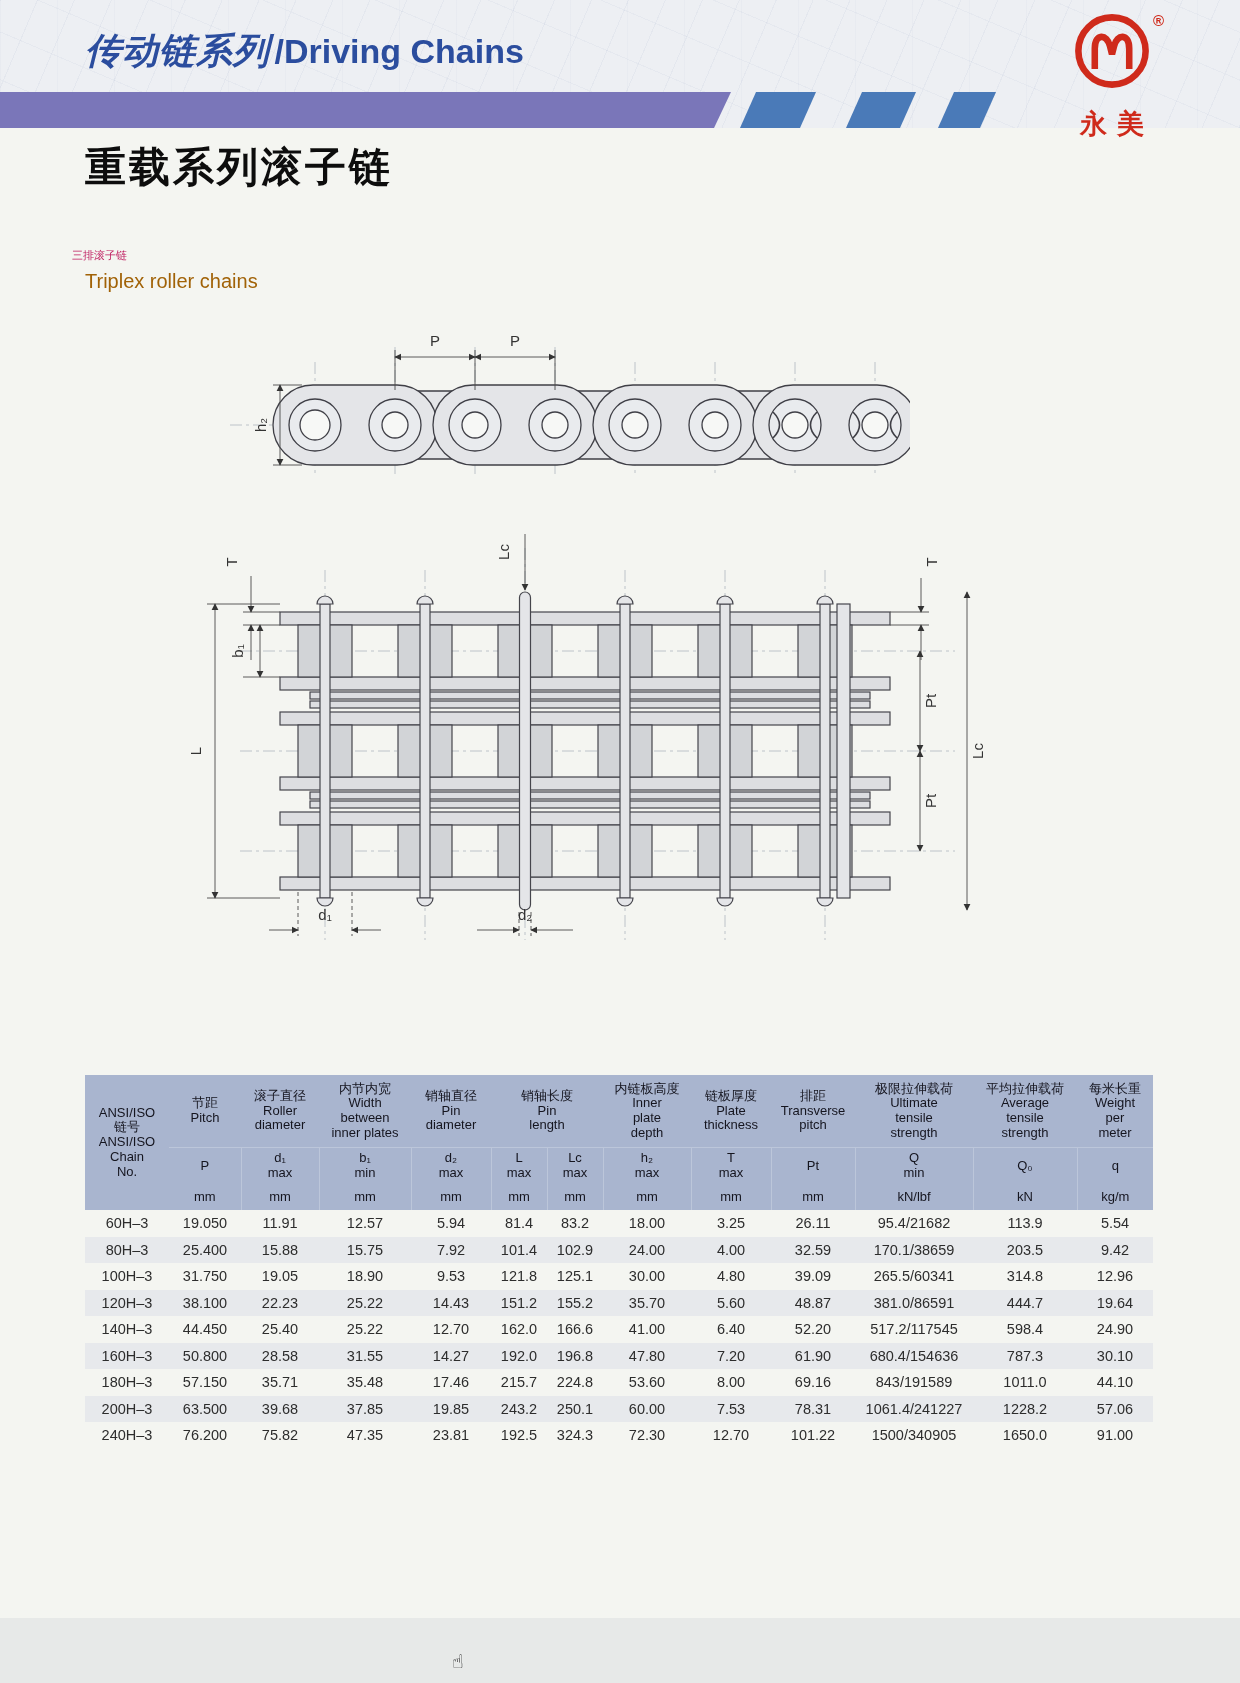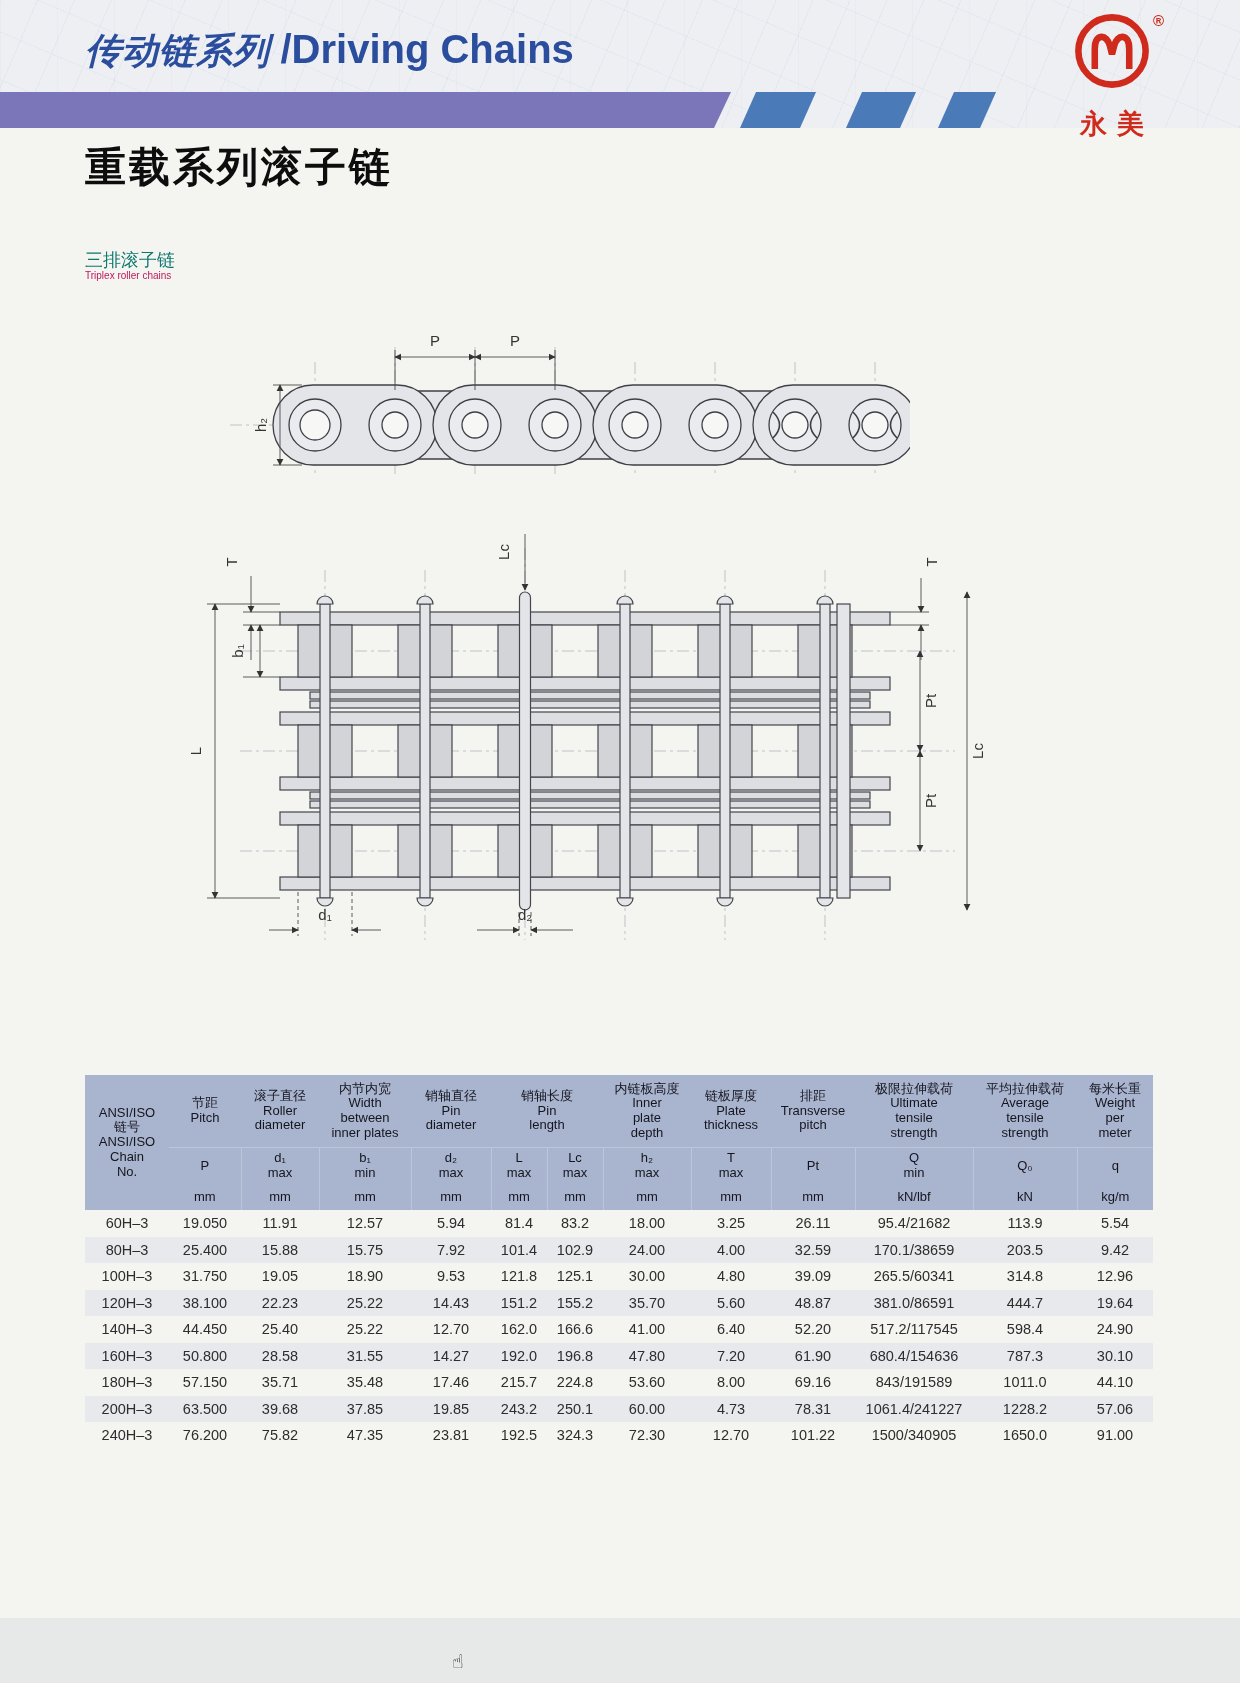--- a/index.html
+++ b/index.html
@@ -12,39 +12,39 @@
   .header-band {
     position:absolute; left:0; top:0; width:1240px; height:128px;
     background:
       repeating-linear-gradient(113deg, rgba(110,130,175,.07) 0 1px, transparent 1px 34px),
       repeating-linear-gradient(23deg,  rgba(110,130,175,.06) 0 1px, transparent 1px 44px),
       repeating-linear-gradient(90deg,  rgba(110,130,175,.04) 0 1px, transparent 1px 57px),
       #edeff3;
   }
   .banner-title { position:absolute; left:85px; top:27px; white-space:nowrap; }
   .banner-title .zh { font-size:36px; font-weight:800; color:#2b4d9e; letter-spacing:1px; font-style:italic; }
-  .banner-title .en { font-size:40px; font-weight:800; color:#2b4d9e; margin-left:6px; }
+  .banner-title .en { font-size:34px; font-weight:800; color:#2b4d9e; }
   .purple-bar {
     position:absolute; left:0; top:92px; width:731px; height:36px; background:#7a76b9;
     clip-path:polygon(0 0, 731px 0, 714px 36px, 0 36px);
   }
   .stripe { position:absolute; top:92px; height:36px; background:#4a7ab8; transform:skewX(-24deg); }
   .stripe.s1 { left:748px; width:60px; }
   .stripe.s2 { left:854px; width:54px; }
   .stripe.s3 { left:946px; width:42px; }
   
   .logo { position:absolute; left:1052px; top:10px; width:120px; text-align:center; }
   .logo svg { display:block; margin:0 auto; }
   .logo-reg { position:absolute; right:8px; top:2px; color:#cf2a1b; font-size:15px; font-weight:bold; }
   .logo-name { margin-top:14px; color:#cf2a1b; font-size:27px; font-weight:800; letter-spacing:10px; padding-left:10px; }
   
   .title-zh { position:absolute; left:85px; top:140px; font-size:41px; font-weight:800; color:#0d0d0d; letter-spacing:3px; }
   .title-en { position:absolute; left:85px; top:190px; font-size:27px; font-weight:800; color:#0d0d0d; }
-  .sub-zh   { position:absolute; left:85px; top:248px; font-size:18px; color:#0f766e; }
-  .sub-en   { position:absolute; left:85px; top:270px; font-size:10px; color:#be185d;text-align:right; }
+  .sub-zh   { position:absolute; left:72px; top:248px; font-size:11px; color:#be185d; }
+  .sub-en   { position:absolute; left:85px; top:270px; font-size:20px; color:#a16207;text-align:right; }
   
   .diag1 { position:absolute; left:230px; top:302px; }
   .diag2 { position:absolute; left:185px; top:500px; }
   .dtext { font-size:15px; fill:#333; font-family:"Liberation Sans","DejaVu Sans",sans-serif; }
   
   .spec-table {
     position:absolute; left:85px; top:1075px; width:1068px;
     border-collapse:collapse; table-layout:fixed;
     color:#16161e;
   }
@@ -494,21 +494,21 @@
         </tr>
         <tr>
           <td>200H–3</td>
           <td>63.500</td>
           <td>39.68</td>
           <td>37.85</td>
           <td>19.85</td>
           <td>243.2</td>
           <td>250.1</td>
           <td>60.00</td>
-          <td>4.73</td>
+          <td>7.53</td>
           <td>78.31</td>
           <td>1061.4/241227</td>
           <td>1228.2</td>
           <td>57.06</td>
         </tr>
         <tr>
           <td>240H–3</td>
           <td>76.200</td>
           <td>75.82</td>
           <td>47.35</td>

